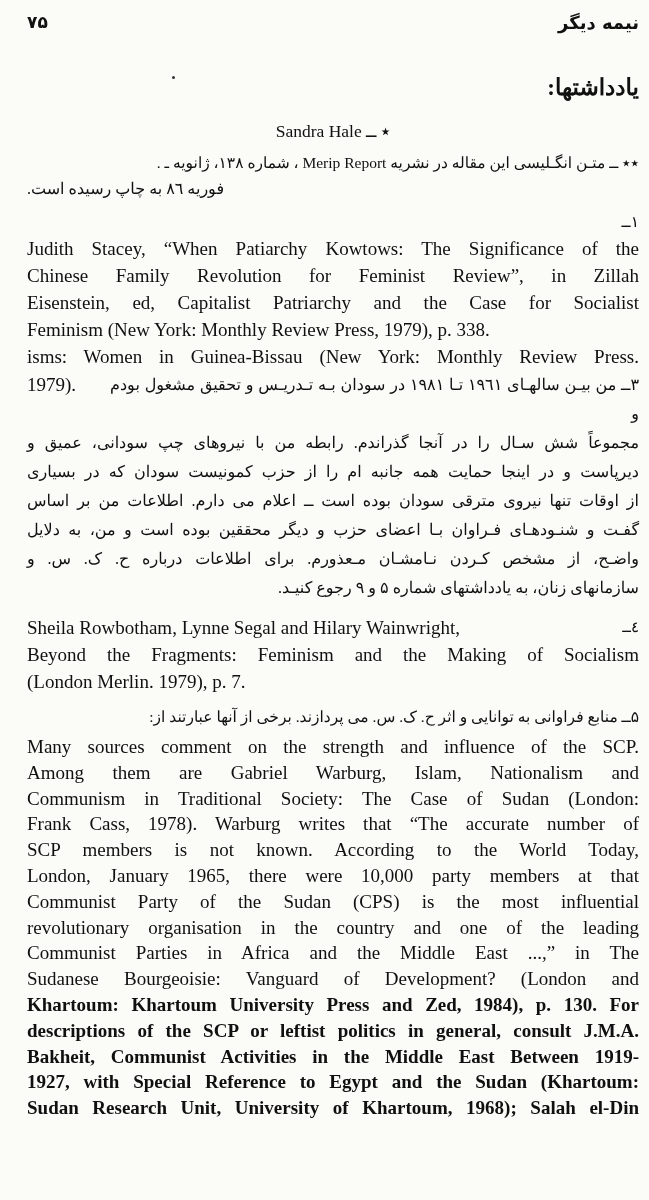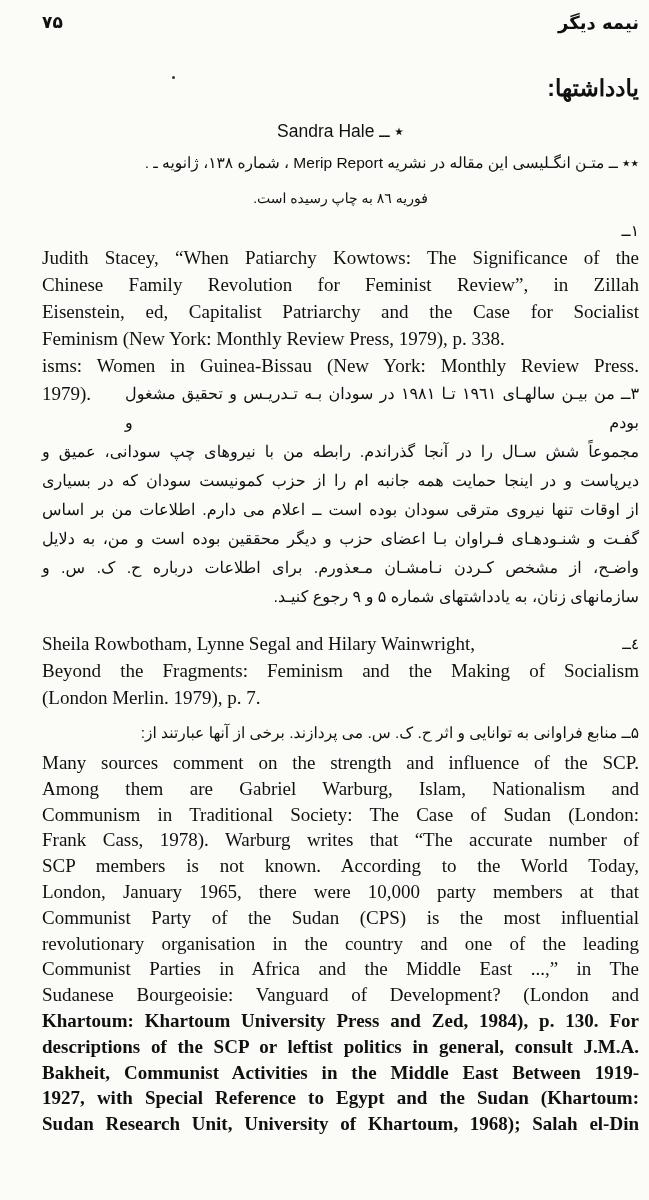--- a/index.html
+++ b/index.html
@@ -6,24 +6,24 @@
   body {
     width: 649px; height: 1200px;
     background: #fbfbf8;
     color: #101010;
     overflow: hidden;
     position: relative;
   }
   .page {
     box-sizing: border-box;
     width: 649px; height: 1200px;
-    padding: 12px 10px 0 42px;
+    padding: 12px 10px 0 27px;
   }
   
-  .fa { direction: rtl; unicode-bidi: plaintext; font-family: Liberation Sans, sans-serif; }
+  .fa { direction: rtl; unicode-bidi: plaintext; font-family: Liberation Serif, serif; }
   .en { direction: ltr; font-family: "Liberation Serif", serif; }
   
   .header-row {
     display: flex; justify-content: space-between; align-items: flex-start;
     font-weight: bold;
   }
   .page-number { font-family: "DejaVu Sans", sans-serif; font-size: 17px; letter-spacing: 1px; }
   .journal-title { font-family: "DejaVu Sans", sans-serif; font-size: 18px; }
   .scan-speck {
     position: absolute; left: 172px; top: 76px;
@@ -32,21 +32,21 @@
   
   .section-title {
     margin: 40px 0 0 0;
     text-align: right;
     font-size: 23px; font-weight: bold;
     line-height: 30px;
   }
   
   .star-line-1 { margin-top: 16px; text-align: center; font-size: 17.5px; line-height: 24px; }
   .star-line-2 { margin-top: 7px;  text-align: right; font-size: 15.5px; line-height: 26px; }
-  .star-line-3 { margin-top: 9px;  text-align: center; font-size: 14px; line-height: 26px; }
+  .star-line-3 {  text-align: left; font-size: 16px; line-height: 26px; }
   .fn1-marker  { margin-top: 9px;  text-align: right; font-size: 15.5px; line-height: 22px; }
   
   .en-para { font-size: 19px; line-height: 27px; }
   .en-para .tline { text-align: justify; text-align-last: justify; }
   .en-para .tline.last { text-align-last: left; }
   .big-para { margin-top: 4px; font-size: 19px; line-height: 25.8px; }
   .dark { font-weight: bold; }
   
   .fa-para { font-size: 16px; line-height: 29px; }
   .fa-para .tline { text-align: justify; text-align-last: justify; }
@@ -56,21 +56,21 @@
   .fn2-row { margin-top: 12px; }
   .fn2-row .en-part { font-size: 19px; line-height: 27px; margin-top: 5px; }
   .fn2-row .fa-part { font-size: 15.5px; line-height: 24px; }
   .tail-row { display: flex; align-items: flex-start; }
   .tail-row .en-part { font-size: 19px; line-height: 29px; flex: none; }
   .tail-row .fa-first {
     flex: 1; margin-left: 34px;
     font-size: 16px; line-height: 29px;
     text-align: justify; text-align-last: justify;
   }
-  .fn4-row { margin-top: 19px; }
+  .fn4-row { margin-top: 12px; }
   .fn4-row .en-part { font-size: 19px; line-height: 27px; }
   .fn4-row .fa-part { font-size: 15px; line-height: 27px; padding-left: 18px; }
   .fn5-line { margin-top: 9px; text-align: right; font-size: 15.5px; line-height: 26px; }
   .single-just { text-align: justify; text-align-last: justify; }
 </style>
 </head>
 <body>
 
 <div class="page">
 

